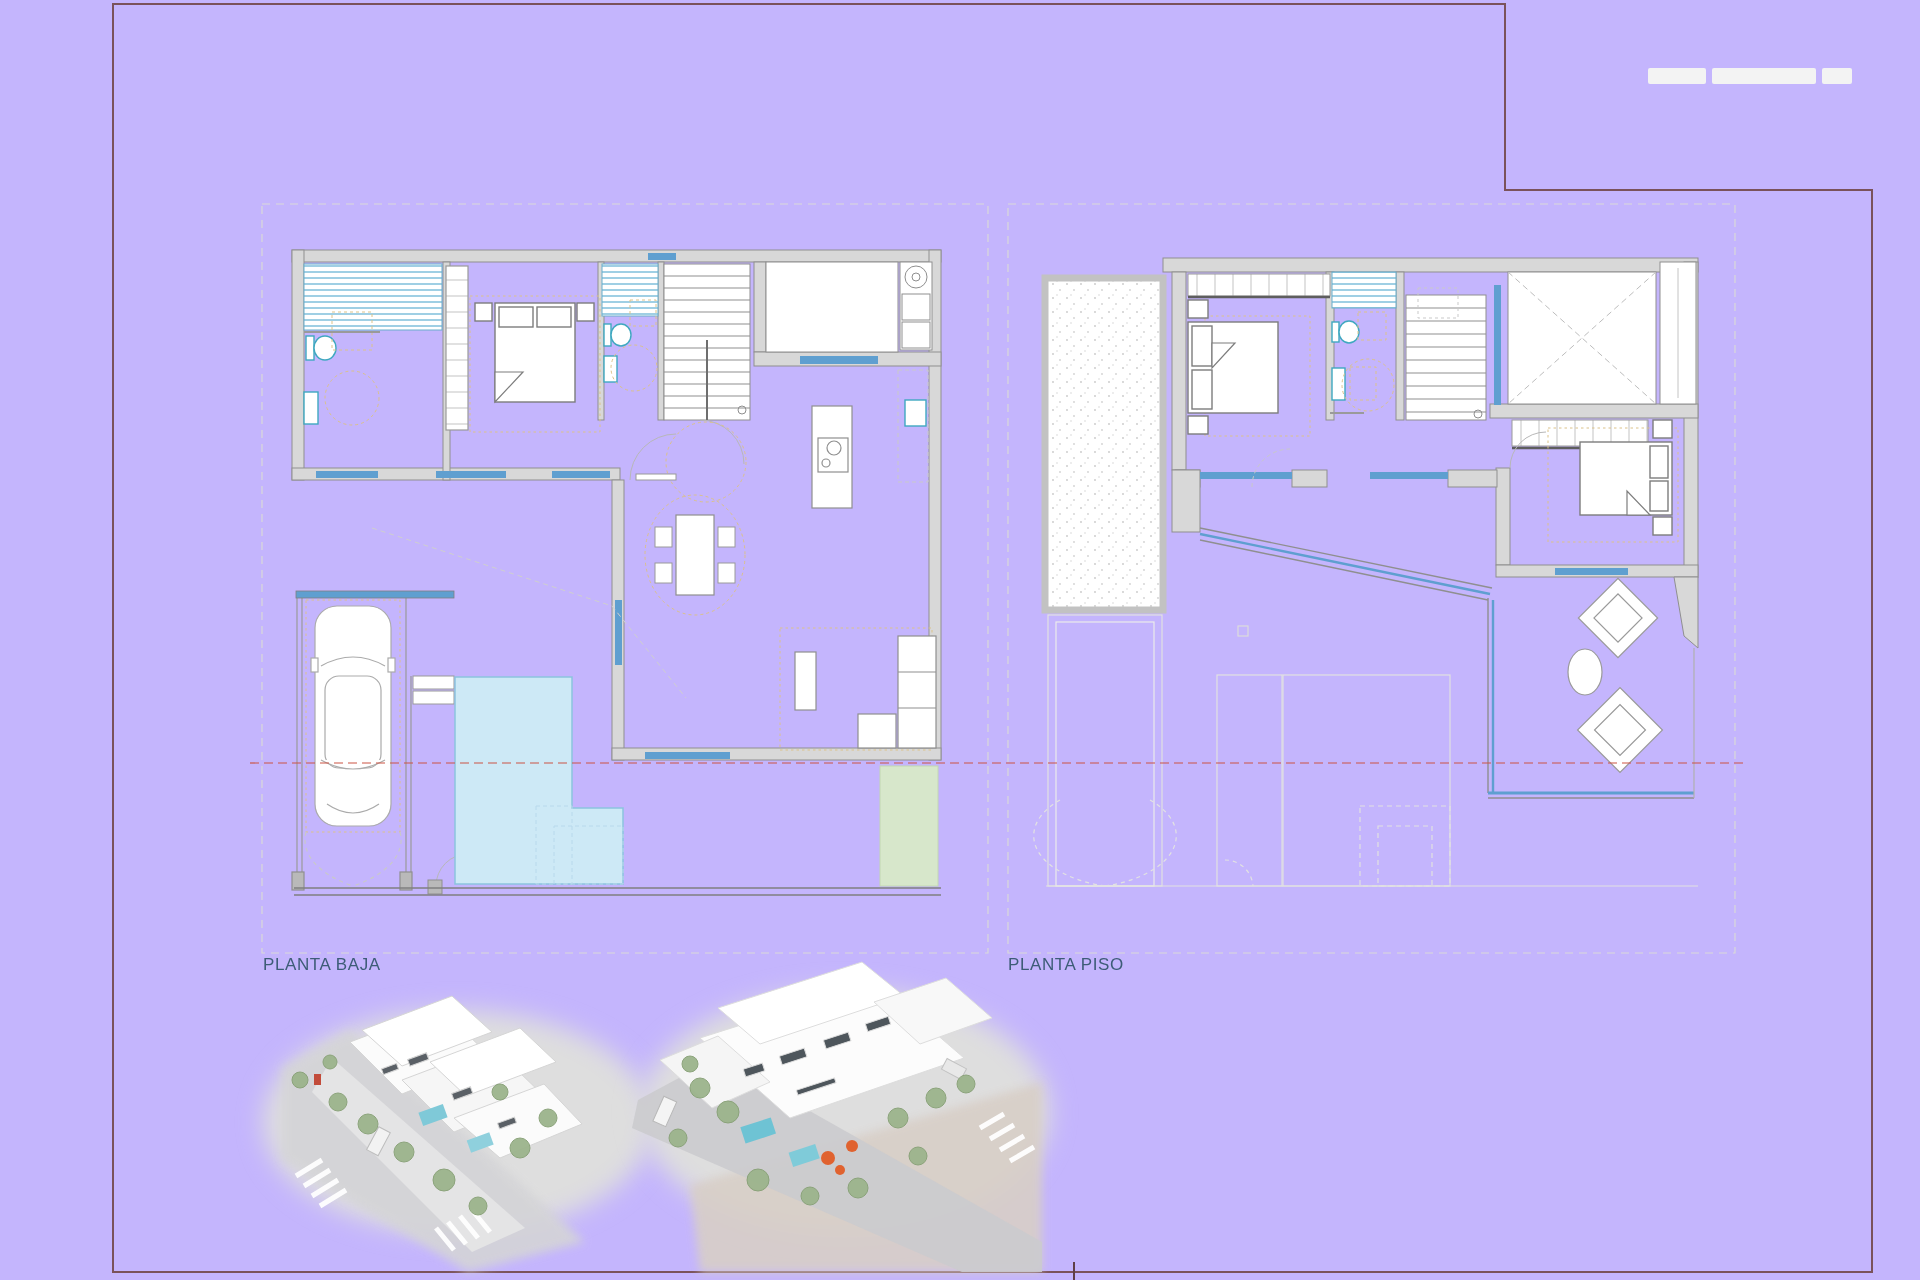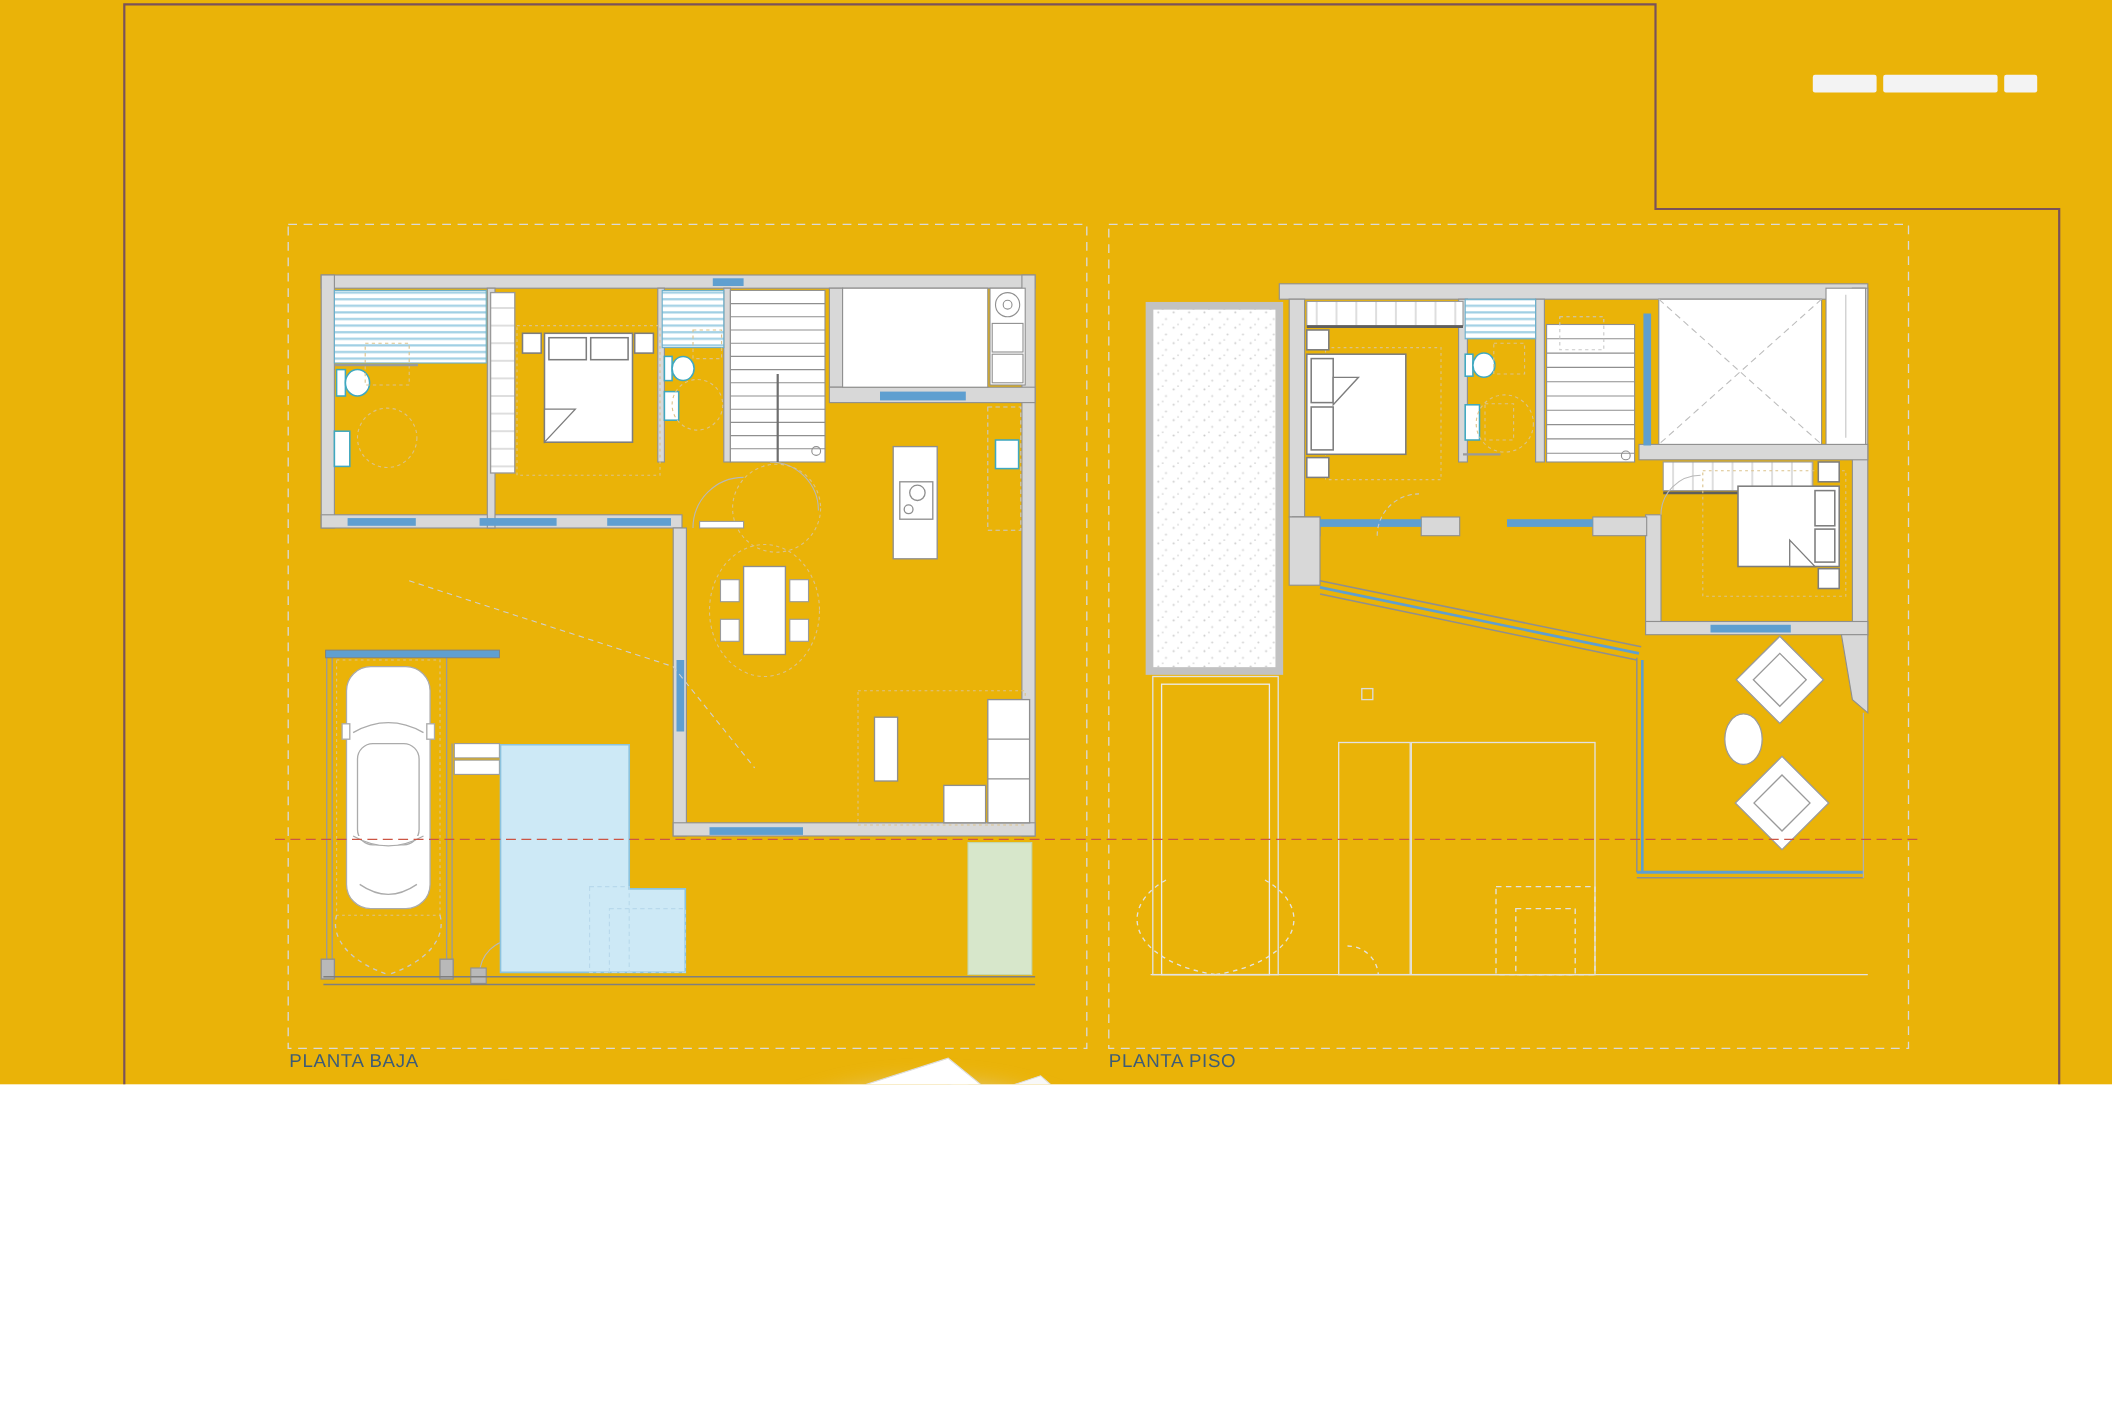--- a/index.html
+++ b/index.html
@@ -1,16 +1,16 @@
 <!DOCTYPE html>
 <html><head>
 <meta charset="utf-8">
 <style>
   html,body{margin:0;padding:0;background:#ffffff;}
-  .sheet{position:relative;width:1920px;height:986px;background:#eab308;overflow:hidden;
+  .sheet{position:relative;width:1920px;height:1280px;background:#c4b5fd;overflow:hidden;
          font-family:"Liberation Sans",sans-serif;}
   .sheet svg{position:absolute;left:0;top:0;}
   .plan-label{position:absolute;font-size:17px;letter-spacing:.6px;color:#3d5c77;
               font-family:"Liberation Sans",sans-serif;}
   #label-ground{left:263px;top:955px;}
   #label-upper{left:1008px;top:955px;text-align:center;}
   .watermark{position:absolute;left:1648px;top:68px;width:212px;height:16px;display:flex;gap:6px;}
   .watermark span{display:block;height:100%;background:#f3f3f3;border-radius:2px;}
   .watermark .w1{width:58px}.watermark .w2{width:104px}.watermark .w3{width:30px}
 </style>

